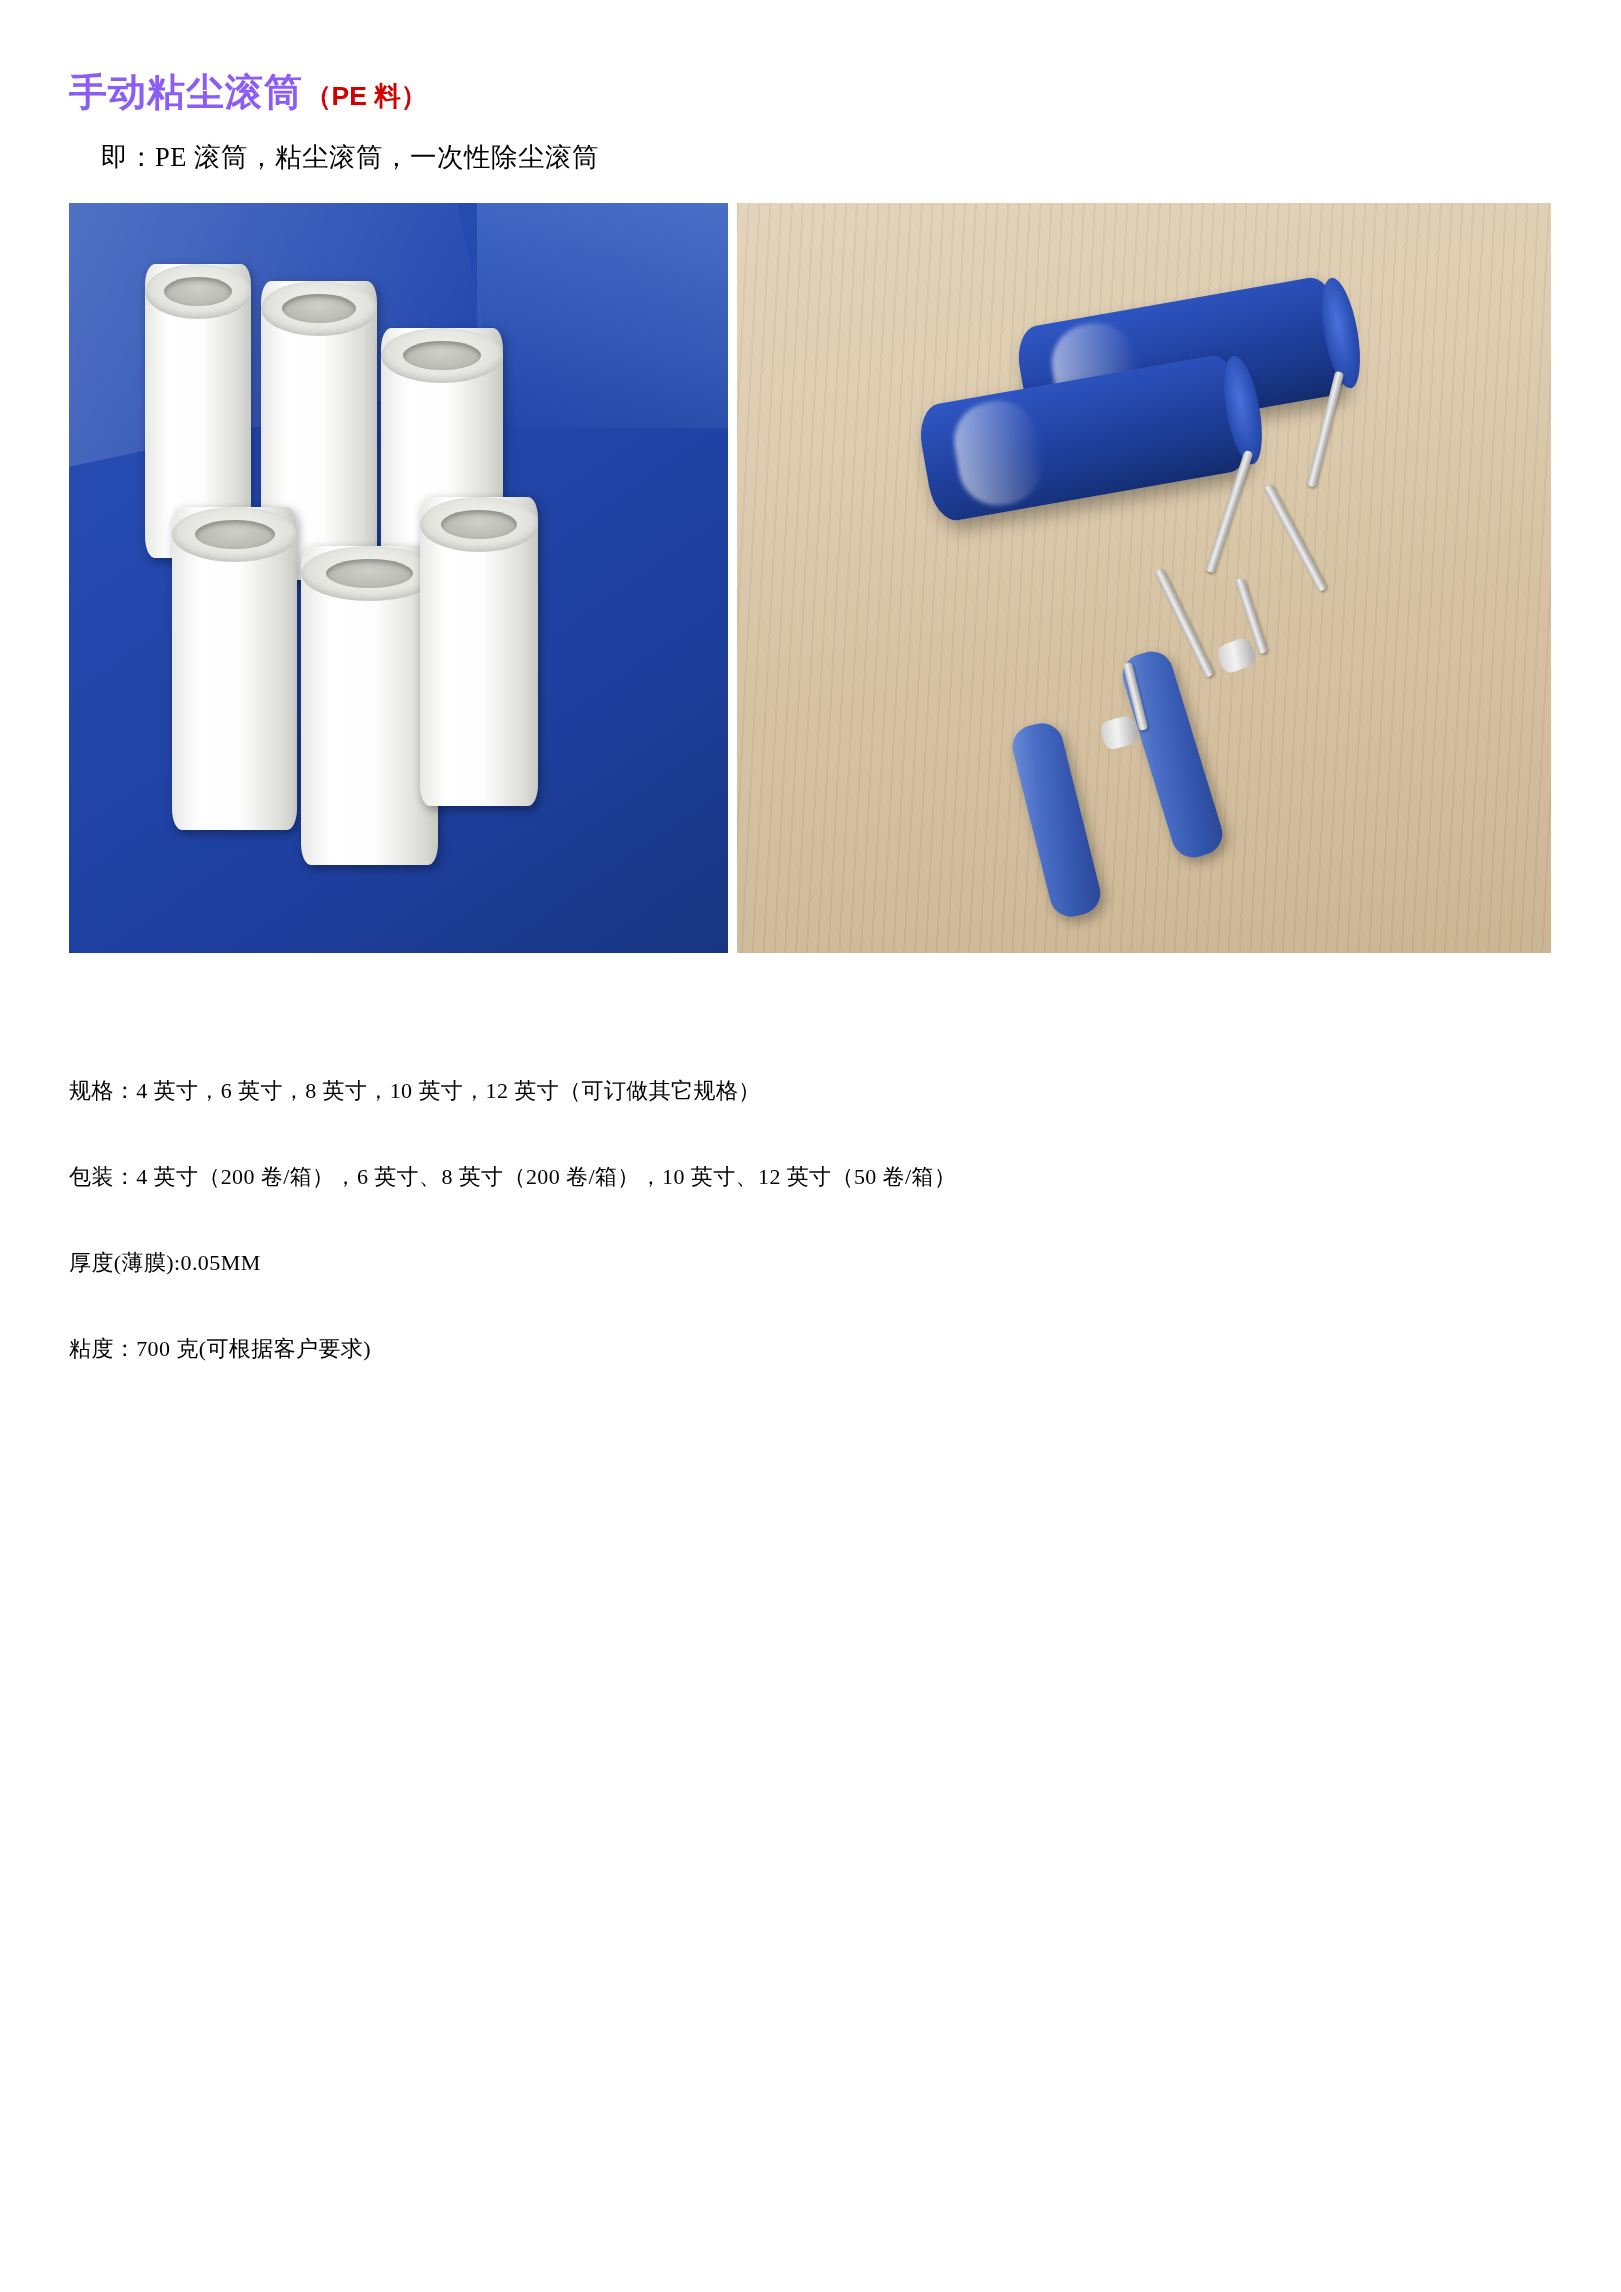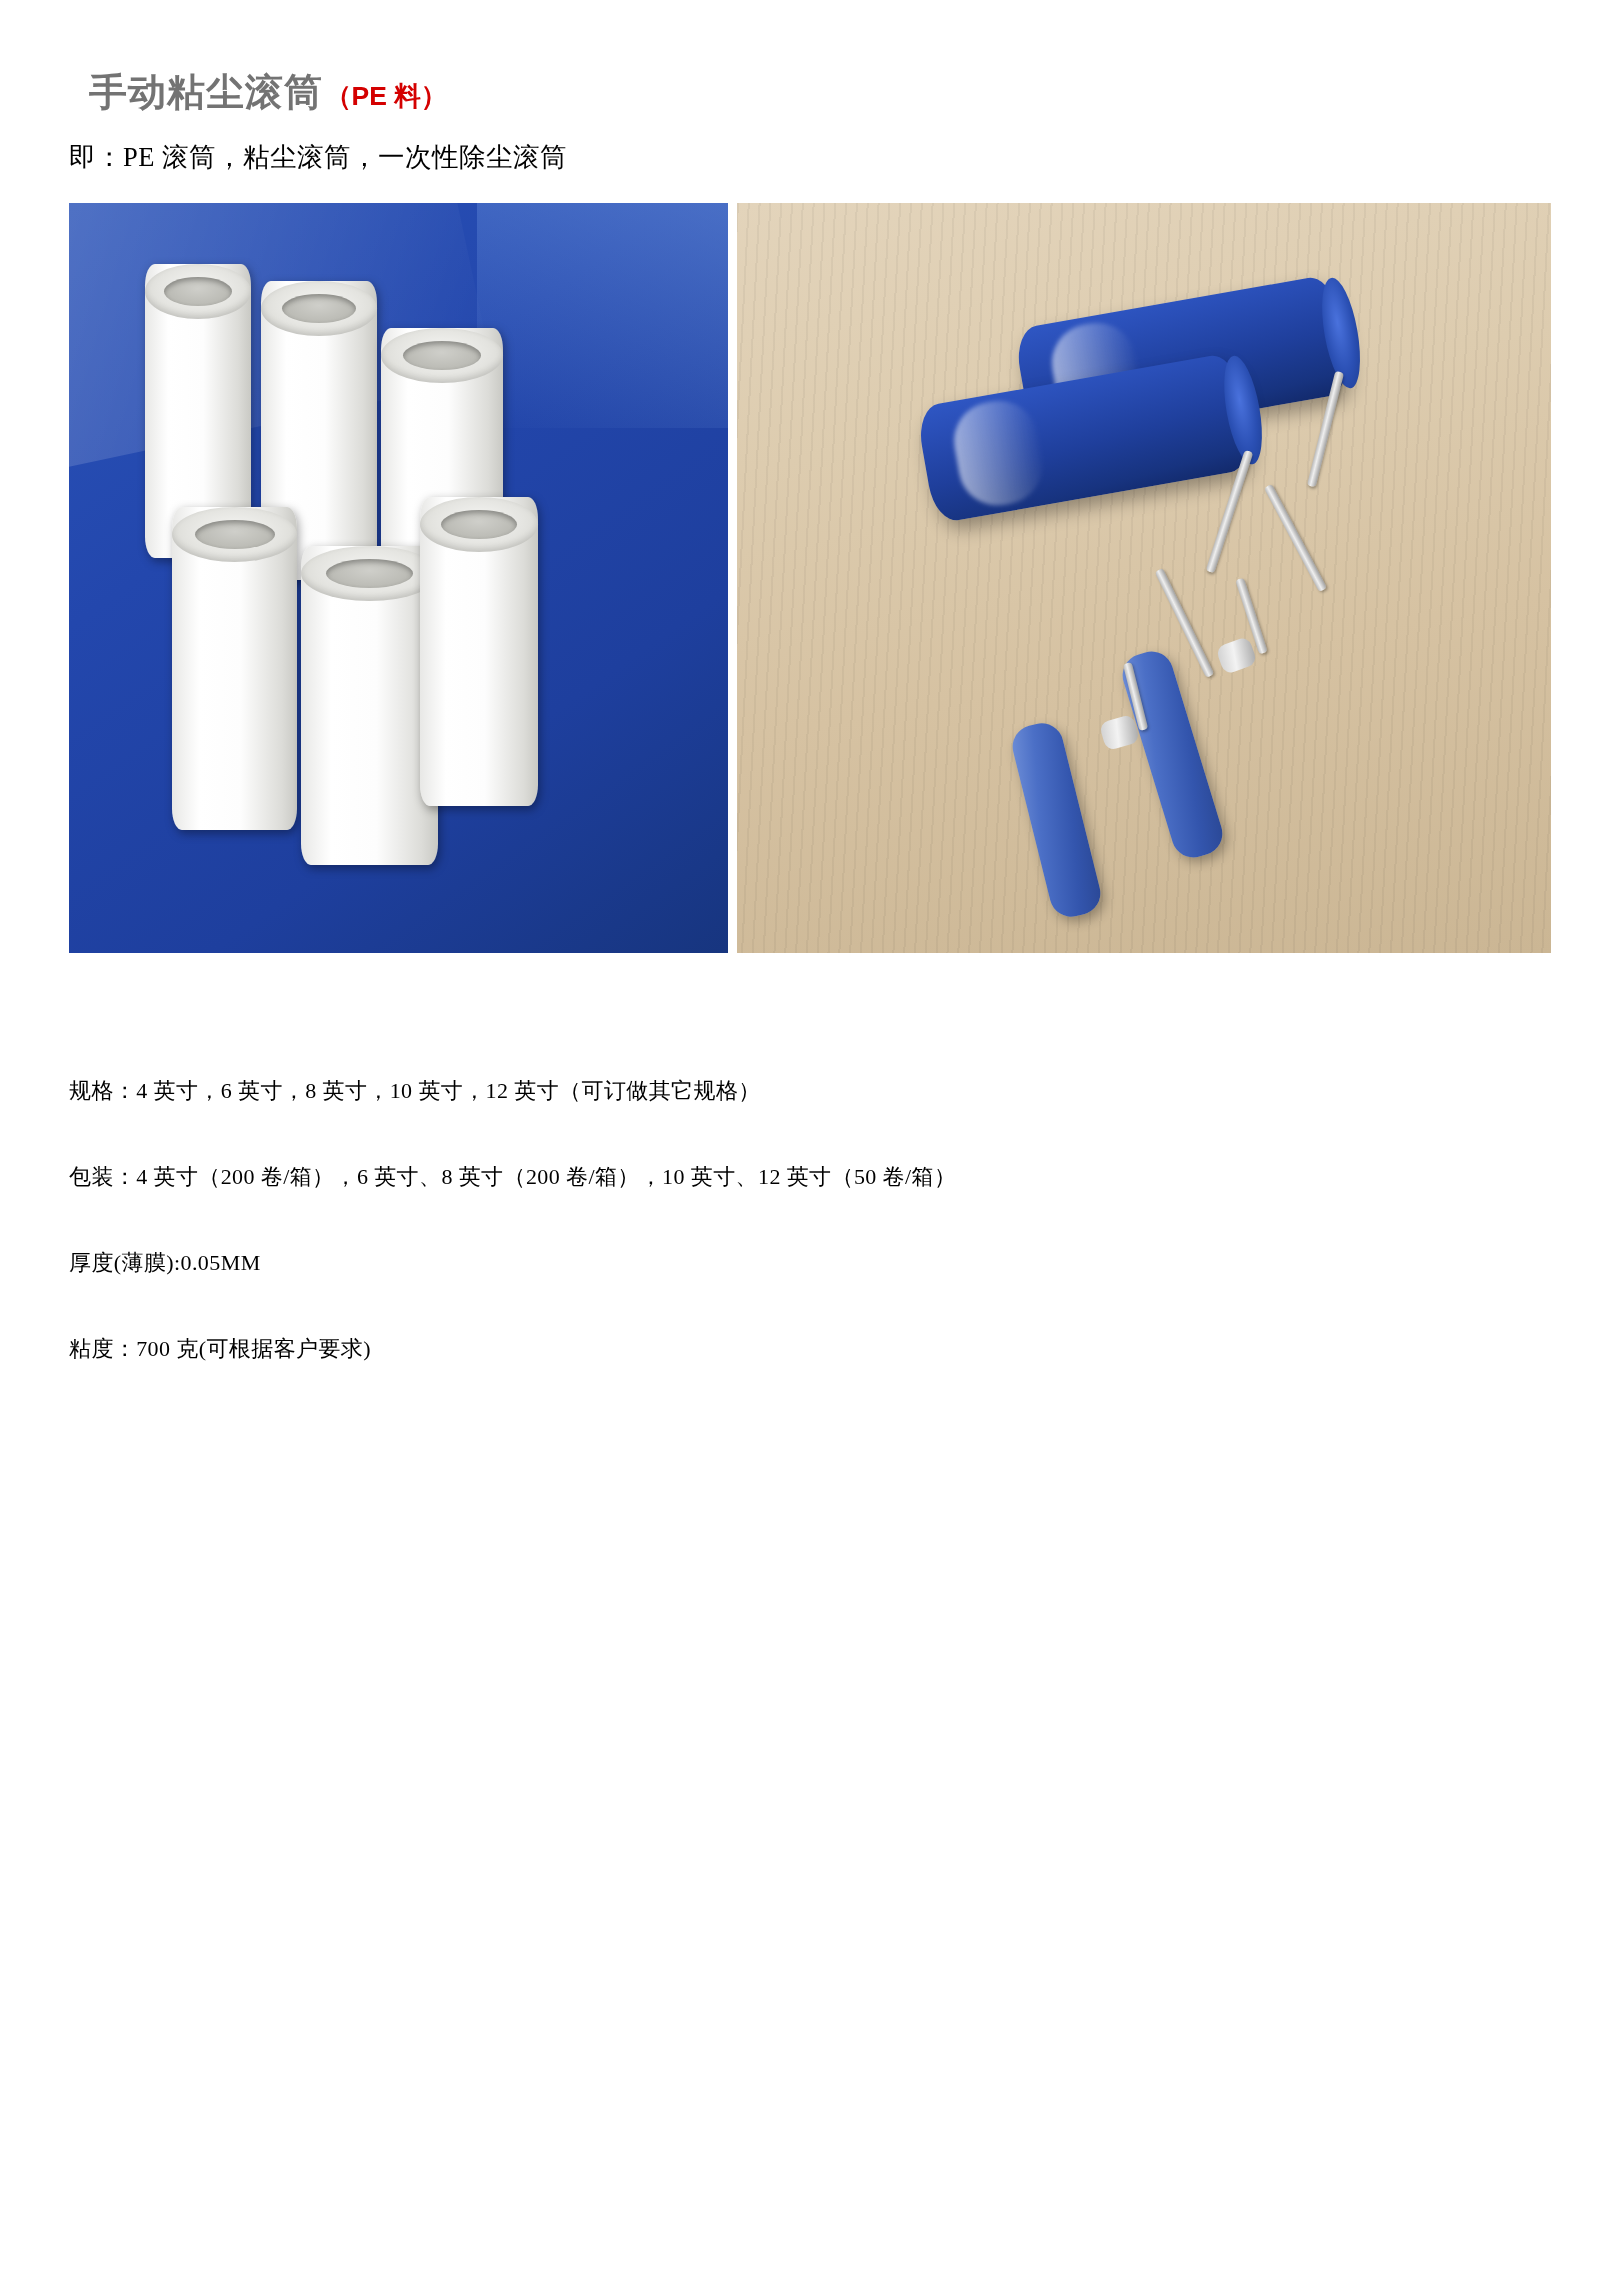--- a/index.html
+++ b/index.html
@@ -25,38 +25,38 @@
   }
   .title-line {
     margin: 0 0 0 0;
     padding-top: 7.8px;
     white-space: nowrap;
   }
   .title-main {
     font-family: "Liberation Sans", sans-serif;
     font-weight: bold;
     font-size: 38px;
-    color: #737373;
+    color: #8b5cf6;
     letter-spacing: 1px;
-    margin-left: 20px;
   }
   .title-sub {
     font-family: "Liberation Sans", sans-serif;
     font-weight: bold;
     font-size: 26.5px;
     color: #d40000;
     margin-left: 2px;
     text-align: center;
   }
   .subtitle {
     margin-top: 21.6px;
     font-size: 26.5px;
     font-family: "Liberation Serif", serif;
     color: #000;
     letter-spacing: 0.5px;
+    margin-left: 32px;
   }
 
   .photo-row {
     margin-top: 27.4px;
     display: flex;
     gap: 9.8px;
     width: 1482px;
   }
   .photo {
     position: relative;

